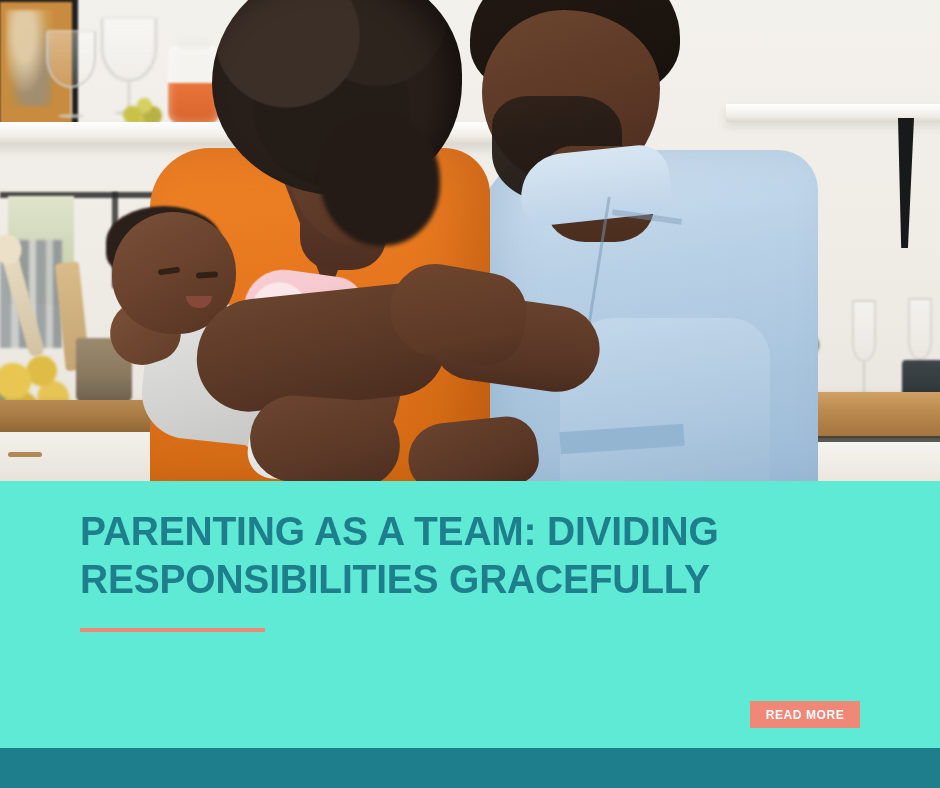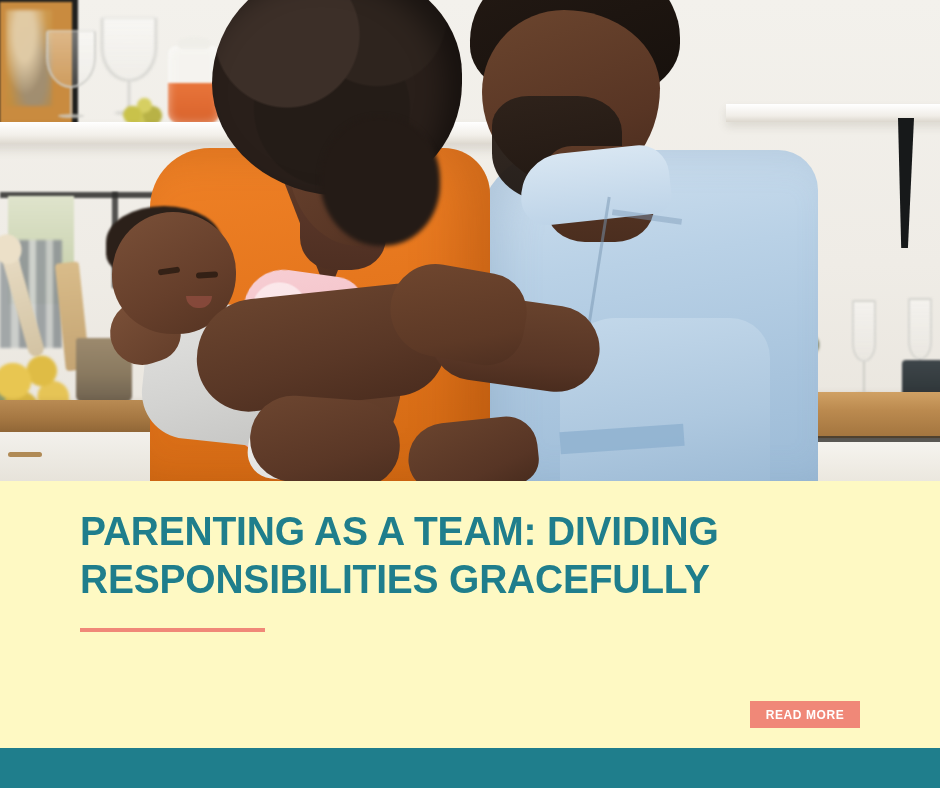--- a/index.html
+++ b/index.html
@@ -631,21 +631,21 @@
     transform: rotate(-6deg);
   }
 
   
   .content {
     position: absolute;
     left: 0;
     top: 481px;
     width: 940px;
     height: 267px;
-    background: #fef9c3;
+    background: #5eead4;
   }
   .headline {
     position: absolute;
     left: 80px;
     top: 26px;
     width: 780px;
     margin: 0;
     color: #1F7E8C;
     font-family: "Liberation Sans", sans-serif;
     font-weight: bold;

